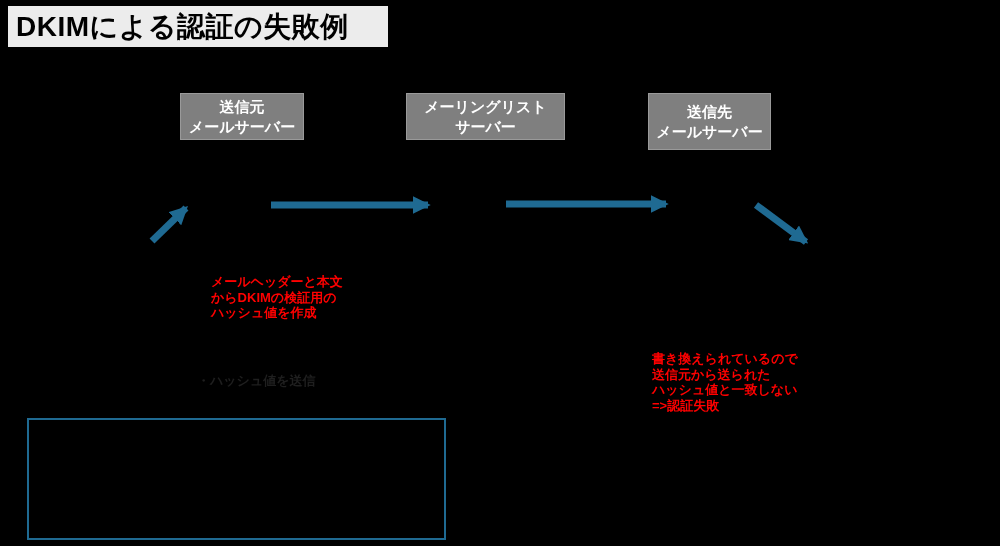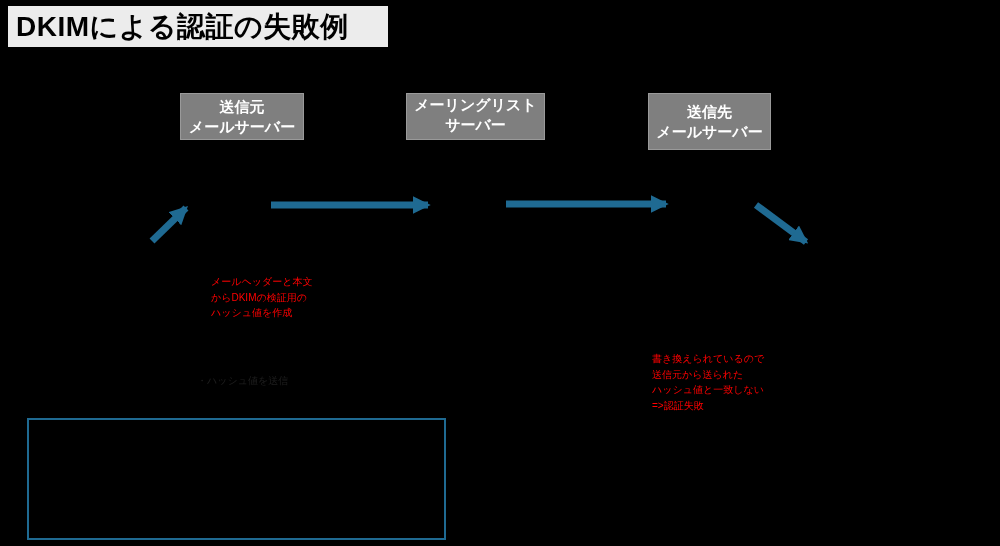--- a/index.html
+++ b/index.html
@@ -34,29 +34,29 @@
     box-sizing: border-box;
     display: flex; flex-direction: column;
     align-items: center; justify-content: center;
     color: #FFFFFF;
     font-size: 15px; font-weight: bold;
     line-height: 20px;
     text-align: center;
     white-space: nowrap;
   }
   .server-sender  { left: 180px; top: 93px; width: 124px; height: 47px; }
-  .server-mlist   { left: 406px; top: 93px; width: 139px; height: 47px; font-family: Liberation Mono, monospace; }
+  .server-mlist   { left: 406px; top: 93px; width: 159px; height: 47px; }
   .server-dest    { left: 648px; top: 93px; width: 123px; height: 57px; }
 
   .arrows-layer { position: absolute; left: 0; top: 0; width: 1000px; height: 546px; }
 
   .note {
     position: absolute;
-    font-size: 10px;
-    font-weight: normal;
+    font-size: 13px;
+    font-weight: bold;
     line-height: 15.5px;
     white-space: nowrap;
   }
   .note-red  { color: #FF0000; }
   .note-dark { color: #1F1F1F; margin-top: 48px; }
   .note-sender   { left: 211px; top: 274px; }
   .note-subnote  { left: 197px; top: 325px; }
   .note-receiver { left: 652px; top: 351px; }
 
   .callout-box {

